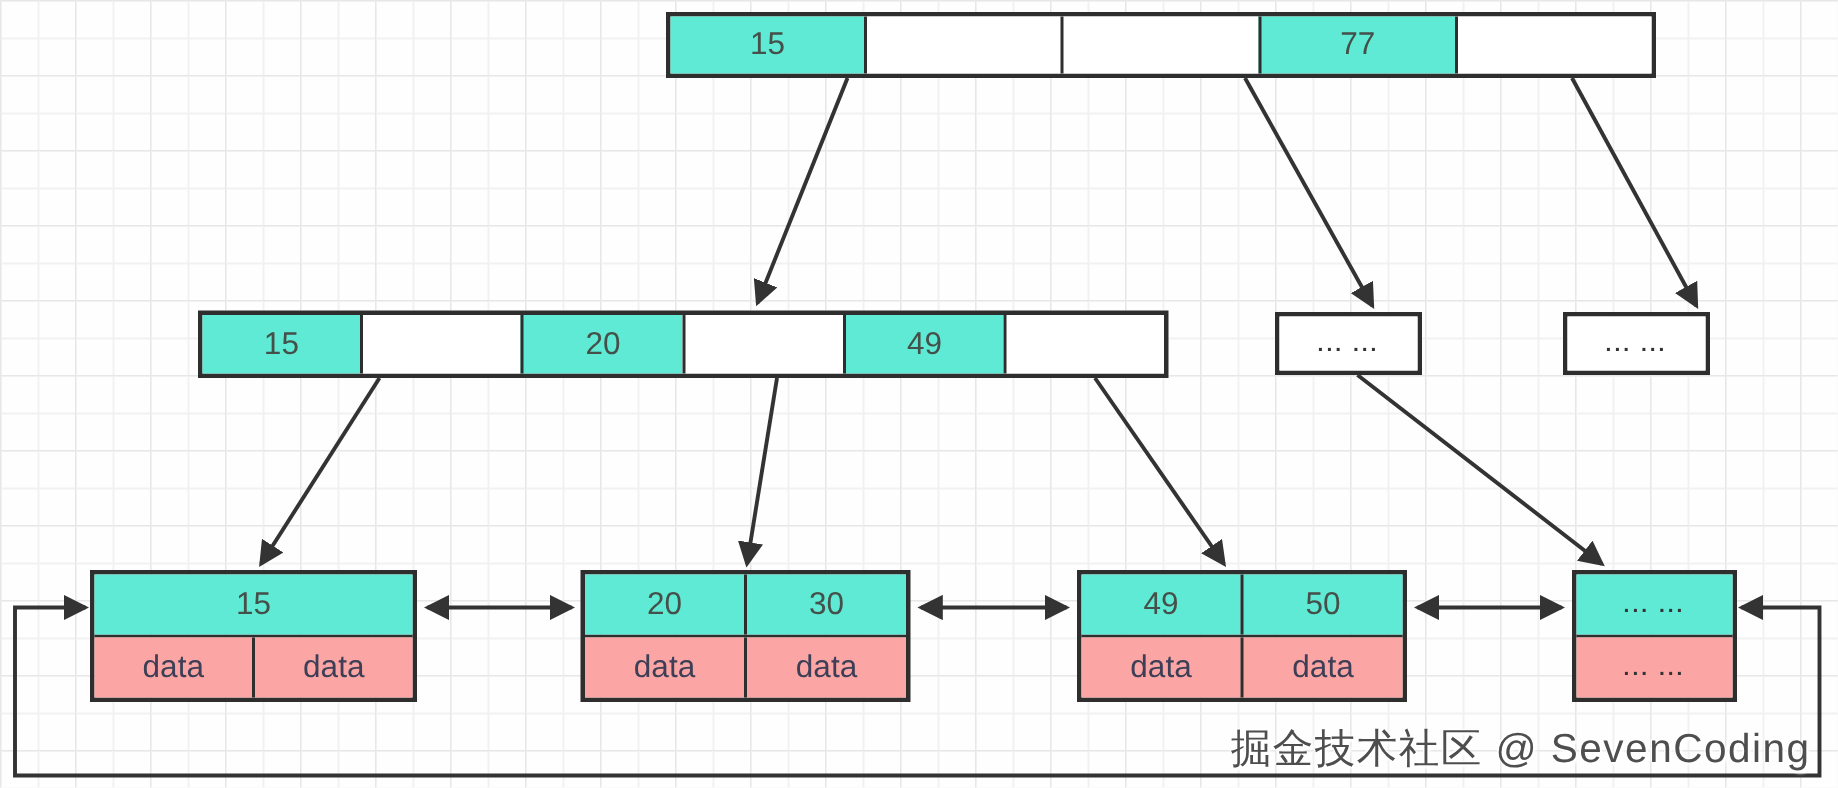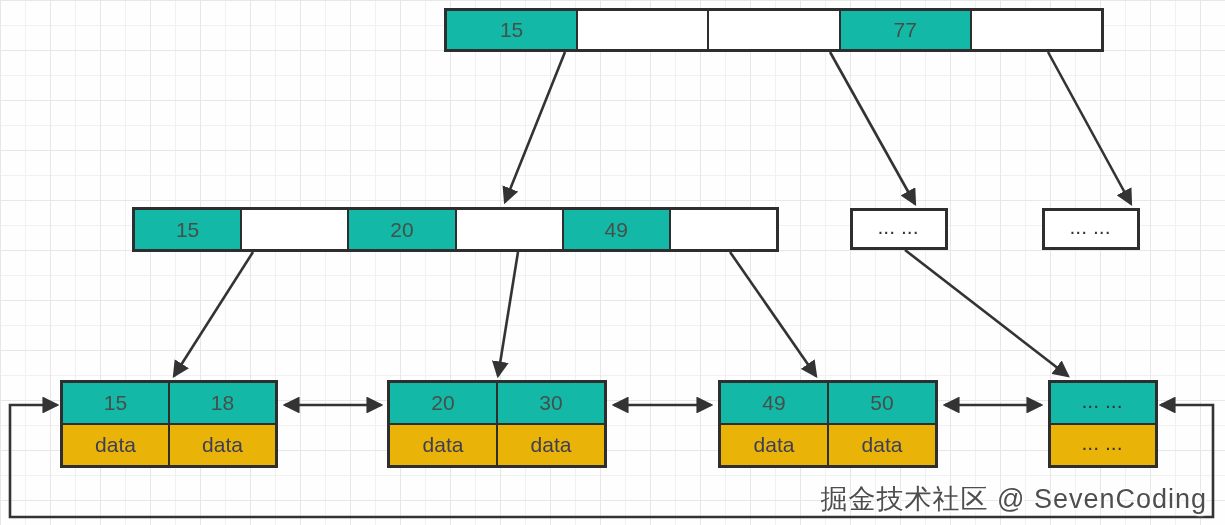--- a/index.html
+++ b/index.html
@@ -24,22 +24,22 @@
     background:#fff;
   }
   .cell {
     display:flex; align-items:center; justify-content:center;
     border-left:2.5px solid #2e2e2e;
     font-size:21px; color:#45504a;
     background:#fff;
     flex:1 1 0;
   }
   .cell:first-child { border-left:none; }
-  .cell.key { background:#14b8a6; }
-  .cell.data { background:#eab308; color:#3c3f55; }
+  .cell.key { background:#5eead4; }
+  .cell.data { background:#fca5a5; color:#3c3f55; }
   .cell.blank { background:#ffffff; }
   .cell.dots { font-size:14px; font-weight:bold; letter-spacing:2px; color:#333; }
   .leaf { position:absolute; border:3px solid #2e2e2e; display:flex; flex-direction:column; }
   .leaf .row { display:flex; flex:1 1 0; }
   .leaf .row.keys { border-bottom:2.5px solid #2e2e2e; }
   svg.arrows { position:absolute; left:0; top:0; pointer-events:none; }
   .watermark {
     position:absolute; right:18px; top:481px;
     font-size:27px; color:#4e4e4e; letter-spacing:1px;
     text-shadow:-1px -1px 0 #ffffff, 1px 1px 1px #ffffff, 2px 2px 2px rgba(255,255,255,.9);
@@ -69,21 +69,20 @@
 <div class="node" style="left:850px; top:208px; width:98px; height:42px;">
   <div class="cell dots">... ...</div>
 </div>
 <div class="node" style="left:1042px; top:208px; width:98px; height:42px;">
   <div class="cell dots">... ...</div>
 </div>
 
 <div class="leaf" style="left:60px; top:380px; width:218px; height:88px;">
   <div class="row keys">
     <div class="cell key">15</div>
-    <div class="cell key">18</div>
   </div>
   <div class="row">
     <div class="cell data">data</div>
     <div class="cell data">data</div>
   </div>
 </div>
 
 <div class="leaf" style="left:387px; top:380px; width:220px; height:88px;">
   <div class="row keys">
     <div class="cell key">20</div>

